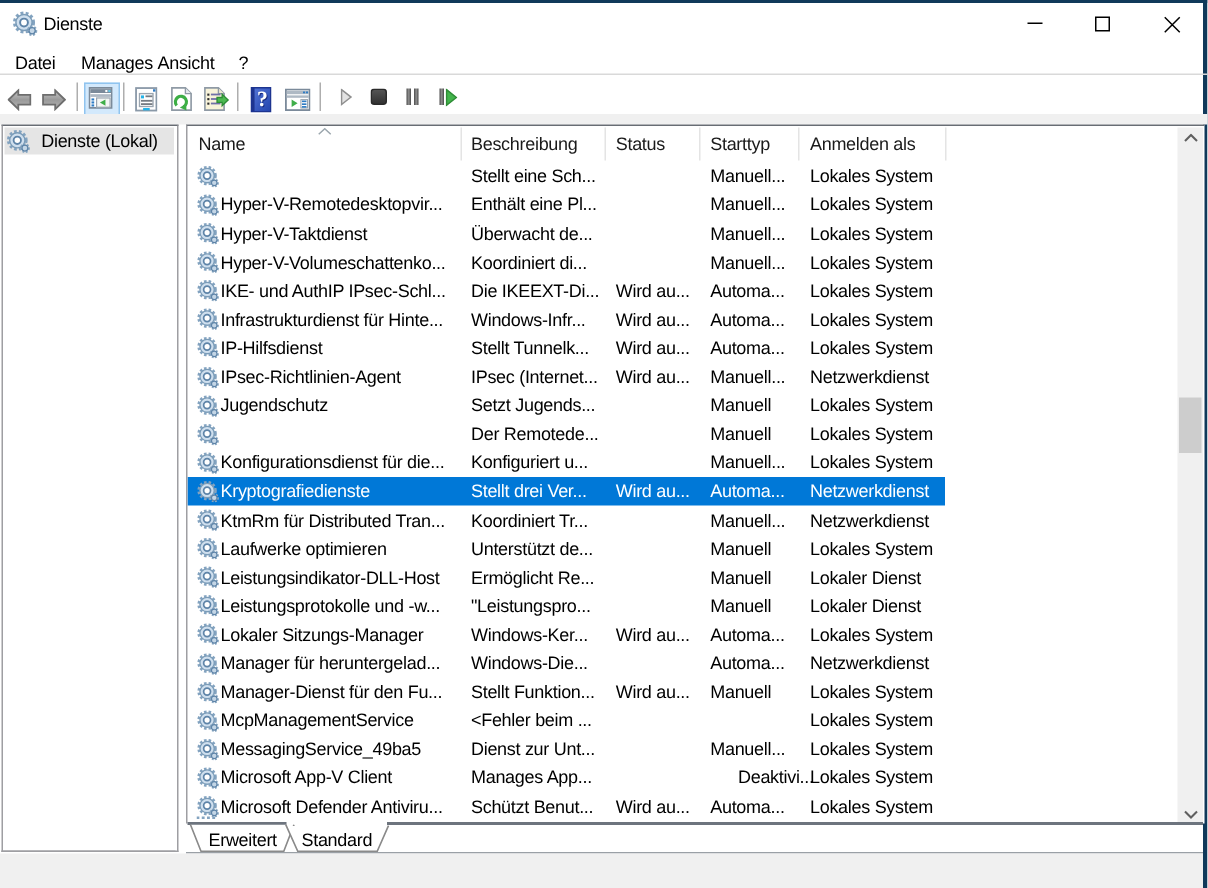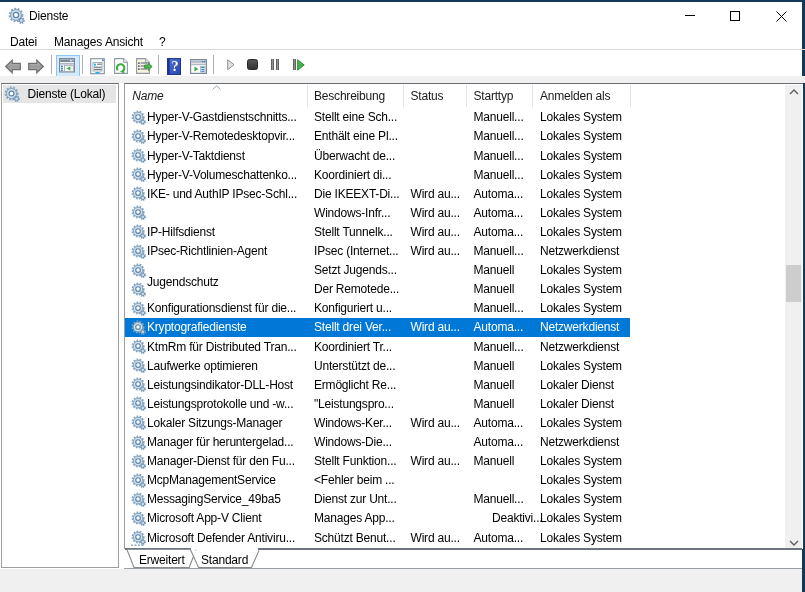--- a/index.html
+++ b/index.html
@@ -147,21 +147,21 @@
 <circle cx="8" cy="8" r="5.4" fill="#cfdfee" stroke="#7b9cb8" stroke-width="1"></circle>
 <circle cx="8" cy="8" r="2.6" fill="#fff" stroke="#5e84a8" stroke-width="1.3"></circle>
 <circle cx="13.4" cy="13.5" r="2.7" fill="none" stroke="#8aa8c2" stroke-width="1.7" stroke-dasharray="1.25 1.05"></circle>
 <circle cx="13.4" cy="13.5" r="2.1" fill="#c4d6e6" stroke="#5e84a8" stroke-width="0.9"></circle>
 </svg></div>
 <span class="txt" style="left:27.5px;top:86.5px;">Dienste (Lokal)</span>
 
 <div class="abs" style="left:124px;top:83px;width:679px;height:466px;background:#fff;
      border-top:1.5px solid #686d74;border-left:1px solid #9e9ea2;box-sizing:border-box;"></div>
 
-<span class="txt" style="left:132.3px;top:88.7px;color:#1a1a1a;font-style:italic;">Name</span>
+<span class="txt" style="left:132.3px;top:88.7px;color:#1a1a1a;">Name</span>
 <span class="txt" style="left:314px;top:88.7px;color:#1a1a1a;">Beschreibung</span>
 <span class="txt" style="left:410.5px;top:88.7px;color:#1a1a1a;">Status</span>
 <span class="txt" style="left:473.5px;top:88.7px;color:#1a1a1a;text-align:right;">Starttyp</span>
 <span class="txt" style="left:540px;top:88.7px;color:#1a1a1a;">Anmelden als</span>
 <div class="abs" style="left:307px;top:85px;width:1px;height:22px;background:#e4e4e4;"></div>
 <div class="abs" style="left:403px;top:85px;width:1px;height:22px;background:#e4e4e4;"></div>
 <div class="abs" style="left:466px;top:85px;width:1px;height:22px;background:#e4e4e4;"></div>
 <div class="abs" style="left:532px;top:85px;width:1px;height:22px;background:#e4e4e4;"></div>
 <div class="abs" style="left:630px;top:85px;width:1px;height:22px;background:#e4e4e4;"></div>
 <svg class="abs" style="left:212px;top:84.5px;" width="9" height="5" viewBox="0 0 9 5">
@@ -170,21 +170,20 @@
 
 <div class="abs" style="left:125px;top:108px;width:660px;height:441px;overflow:hidden;">
 <div style="position:relative;width:660px;height:460px;">
 <svg class="abs" style="left:6px;top:1.8px;" width="15" height="15" viewBox="0 0 17 17">
 <circle cx="8" cy="8" r="6.3" fill="none" stroke="#83a3c0" stroke-width="2.1" stroke-dasharray="1.9 1.5"></circle>
 <circle cx="8" cy="8" r="5.4" fill="#cfdfee" stroke="#7b9cb8" stroke-width="1"></circle>
 <circle cx="8" cy="8" r="2.6" fill="#fff" stroke="#5e84a8" stroke-width="1.3"></circle>
 <circle cx="13.4" cy="13.5" r="2.7" fill="none" stroke="#8aa8c2" stroke-width="1.7" stroke-dasharray="1.25 1.05"></circle>
 <circle cx="13.4" cy="13.5" r="2.1" fill="#c4d6e6" stroke="#5e84a8" stroke-width="0.9"></circle>
 </svg>
-<span class="txt" style="left:22px;top:2.3px;">Hyper-V-Gastdienstschnitts...</span>
 <span class="txt" style="left:189px;top:2.3px;">Stellt eine Sch...</span>
 <span class="txt" style="left:348.5px;top:2.3px;">Manuell...</span>
 <span class="txt" style="left:415px;top:2.3px;">Lokales System</span>
 <svg class="abs" style="left:6px;top:20.900000000000002px;" width="15" height="15" viewBox="0 0 17 17">
 <circle cx="8" cy="8" r="6.3" fill="none" stroke="#83a3c0" stroke-width="2.1" stroke-dasharray="1.9 1.5"></circle>
 <circle cx="8" cy="8" r="5.4" fill="#cfdfee" stroke="#7b9cb8" stroke-width="1"></circle>
 <circle cx="8" cy="8" r="2.6" fill="#fff" stroke="#5e84a8" stroke-width="1.3"></circle>
 <circle cx="13.4" cy="13.5" r="2.7" fill="none" stroke="#8aa8c2" stroke-width="1.7" stroke-dasharray="1.25 1.05"></circle>
 <circle cx="13.4" cy="13.5" r="2.1" fill="#c4d6e6" stroke="#5e84a8" stroke-width="0.9"></circle>
 </svg>
@@ -226,20 +225,21 @@
 <span class="txt" style="left:285.5px;top:78.7px;">Wird au...</span>
 <span class="txt" style="left:348.5px;top:78.7px;">Automa...</span>
 <span class="txt" style="left:415px;top:78.7px;">Lokales System</span>
 <svg class="abs" style="left:6px;top:97.3px;" width="15" height="15" viewBox="0 0 17 17">
 <circle cx="8" cy="8" r="6.3" fill="none" stroke="#83a3c0" stroke-width="2.1" stroke-dasharray="1.9 1.5"></circle>
 <circle cx="8" cy="8" r="5.4" fill="#cfdfee" stroke="#7b9cb8" stroke-width="1"></circle>
 <circle cx="8" cy="8" r="2.6" fill="#fff" stroke="#5e84a8" stroke-width="1.3"></circle>
 <circle cx="13.4" cy="13.5" r="2.7" fill="none" stroke="#8aa8c2" stroke-width="1.7" stroke-dasharray="1.25 1.05"></circle>
 <circle cx="13.4" cy="13.5" r="2.1" fill="#c4d6e6" stroke="#5e84a8" stroke-width="0.9"></circle>
 </svg>
+<span class="txt" style="left:22px;top:97.8px;">Infrastrukturdienst für Hinte...</span>
 <span class="txt" style="left:189px;top:97.8px;">Windows-Infr...</span>
 <span class="txt" style="left:285.5px;top:97.8px;">Wird au...</span>
 <span class="txt" style="left:348.5px;top:97.8px;">Automa...</span>
 <span class="txt" style="left:415px;top:97.8px;">Lokales System</span>
 <svg class="abs" style="left:6px;top:116.4px;" width="15" height="15" viewBox="0 0 17 17">
 <circle cx="8" cy="8" r="6.3" fill="none" stroke="#83a3c0" stroke-width="2.1" stroke-dasharray="1.9 1.5"></circle>
 <circle cx="8" cy="8" r="5.4" fill="#cfdfee" stroke="#7b9cb8" stroke-width="1"></circle>
 <circle cx="8" cy="8" r="2.6" fill="#fff" stroke="#5e84a8" stroke-width="1.3"></circle>
 <circle cx="13.4" cy="13.5" r="2.7" fill="none" stroke="#8aa8c2" stroke-width="1.7" stroke-dasharray="1.25 1.05"></circle>
 <circle cx="13.4" cy="13.5" r="2.1" fill="#c4d6e6" stroke="#5e84a8" stroke-width="0.9"></circle>
@@ -261,21 +261,21 @@
 <span class="txt" style="left:285.5px;top:136.0px;">Wird au...</span>
 <span class="txt" style="left:348.5px;top:136.0px;">Manuell...</span>
 <span class="txt" style="left:415px;top:136.0px;">Netzwerkdienst</span>
 <svg class="abs" style="left:6px;top:154.60000000000002px;" width="15" height="15" viewBox="0 0 17 17">
 <circle cx="8" cy="8" r="6.3" fill="none" stroke="#83a3c0" stroke-width="2.1" stroke-dasharray="1.9 1.5"></circle>
 <circle cx="8" cy="8" r="5.4" fill="#cfdfee" stroke="#7b9cb8" stroke-width="1"></circle>
 <circle cx="8" cy="8" r="2.6" fill="#fff" stroke="#5e84a8" stroke-width="1.3"></circle>
 <circle cx="13.4" cy="13.5" r="2.7" fill="none" stroke="#8aa8c2" stroke-width="1.7" stroke-dasharray="1.25 1.05"></circle>
 <circle cx="13.4" cy="13.5" r="2.1" fill="#c4d6e6" stroke="#5e84a8" stroke-width="0.9"></circle>
 </svg>
-<span class="txt" style="left:22px;top:155.1px;margin-top:12px;">Jugendschutz</span>
+<span class="txt" style="left:22px;top:155.1px;">Jugendschutz</span>
 <span class="txt" style="left:189px;top:155.1px;">Setzt Jugends...</span>
 <span class="txt" style="left:348.5px;top:155.1px;">Manuell</span>
 <span class="txt" style="left:415px;top:155.1px;">Lokales System</span>
 <svg class="abs" style="left:6px;top:173.70000000000002px;" width="15" height="15" viewBox="0 0 17 17">
 <circle cx="8" cy="8" r="6.3" fill="none" stroke="#83a3c0" stroke-width="2.1" stroke-dasharray="1.9 1.5"></circle>
 <circle cx="8" cy="8" r="5.4" fill="#cfdfee" stroke="#7b9cb8" stroke-width="1"></circle>
 <circle cx="8" cy="8" r="2.6" fill="#fff" stroke="#5e84a8" stroke-width="1.3"></circle>
 <circle cx="13.4" cy="13.5" r="2.7" fill="none" stroke="#8aa8c2" stroke-width="1.7" stroke-dasharray="1.25 1.05"></circle>
 <circle cx="13.4" cy="13.5" r="2.1" fill="#c4d6e6" stroke="#5e84a8" stroke-width="0.9"></circle>
 </svg>

